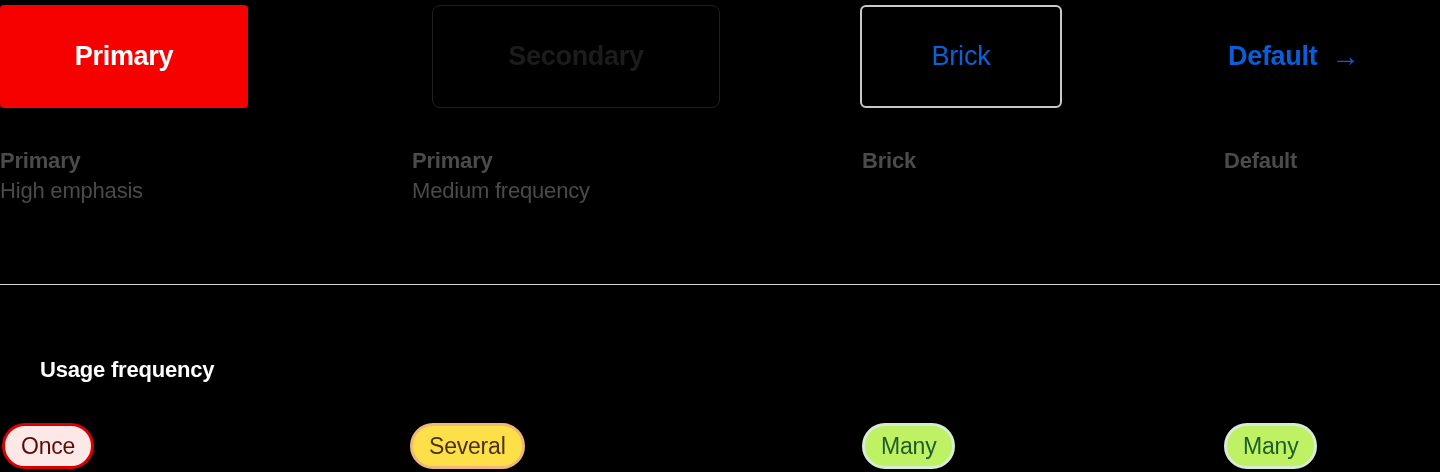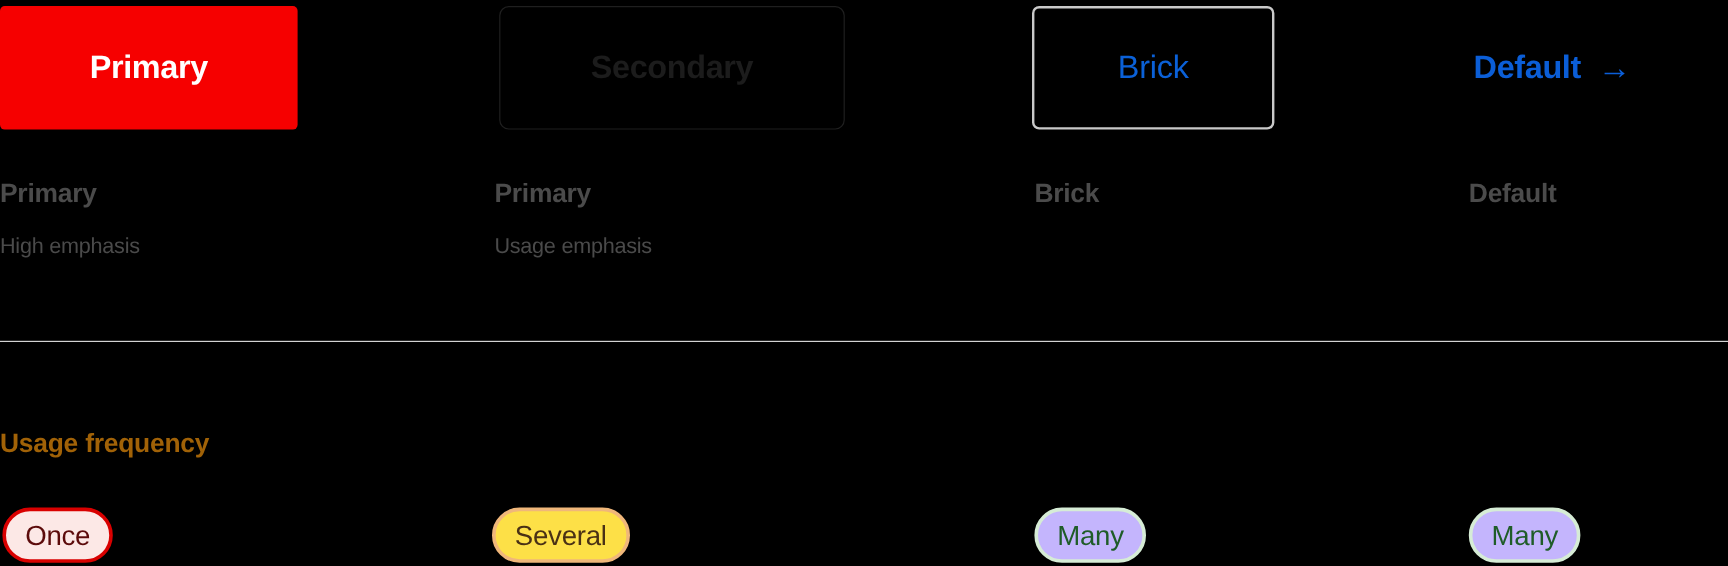--- a/index.html
+++ b/index.html
@@ -39,21 +39,21 @@
     background: #f60000;
     border: none;
     border-radius: 4px;
     color: #ffffff;
     font-size: 27px;
     font-weight: bold;
     letter-spacing: -0.3px;
   }
 
   .btn-secondary {
-    left: 416px;
+    left: 432px;
     width: 288px;
     background: transparent;
     border: 1.5px solid #1f1f1f;
     border-radius: 8px;
     color: #1c1c1c;
     font-size: 27px;
     font-weight: bold;
     letter-spacing: -0.3px;
   }
 
@@ -96,49 +96,50 @@
   }
   .caption .cap-title {
     font-size: 22px;
     font-weight: bold;
     color: #4b4b4b;
     letter-spacing: -0.2px;
     line-height: 30px;
     white-space: nowrap;
   }
   .caption .cap-sub {
-    font-size: 18px;
+    font-size: 22px;
     font-weight: normal;
     color: #4a4a4a;
     letter-spacing: -0.2px;
     line-height: 30px;
-    margin-top: 14px;
+    margin-top: 0;
     white-space: nowrap;
   }
 
   
   .divider {
     position: absolute;
     left: 0;
     top: 284px;
     width: 1440px;
     height: 1px;
     background: #d3d3d3;
   }
 
   
   .usage-title {
     position: absolute;
     left: 0px;
     top: 357px;
     font-size: 22px;
     font-weight: bold;
-    color: #a16207;
-    letter-spacing: -0.2px;
-    white-space: nowrap;
+    color: #ffffff;
+    letter-spacing: -0.2px;
+    white-space: nowrap;
+    padding-left: 40px;
   }
 
   .badge {
     position: absolute;
     top: 423px;
     height: 46px;
     display: inline-flex;
     align-items: center;
     justify-content: flex-start;
     padding: 0 16px;
@@ -158,21 +159,21 @@
     background: #fce8e6;
     border: 3px solid #d90000;
     color: #5c0b0b;
   }
   .badge-several {
     background: #fde047;
     border: 3px solid #f0b77a;
     color: #4a3115;
   }
   .badge-many {
-    background: #c4b5fd;
+    background: #bef264;
     border: 3px solid #d6ecd6;
     color: #1f5c28;
   }
 </style>
 </head>
 <body>
 
 <div class="canvas">
 
   <button class="btn-slot btn-primary">
@@ -192,21 +193,21 @@
     <span class="arrow-icon">→</span>
   </button>
 
   <div class="caption col-0" style="left:0px;">
     <div class="cap-title">Primary</div>
     <div class="cap-sub">High emphasis</div>
   </div>
 
   <div class="caption" style="left:412px;">
     <div class="cap-title">Primary</div>
-    <div class="cap-sub">Usage emphasis</div>
+    <div class="cap-sub">Medium frequency</div>
   </div>
 
   <div class="caption" style="left:862px;">
     <div class="cap-title">Brick</div>
   </div>
 
   <div class="caption" style="left:1224px;">
     <div class="cap-title">Default</div>
   </div>
 

